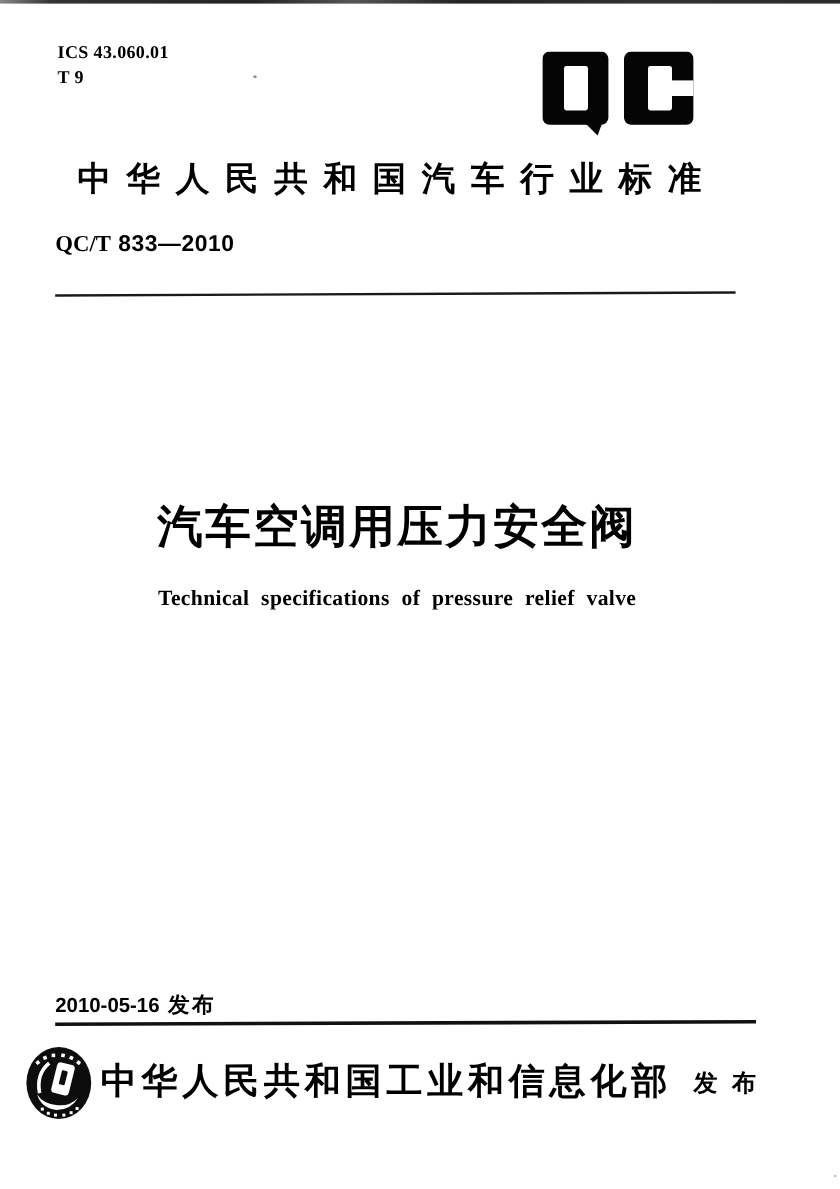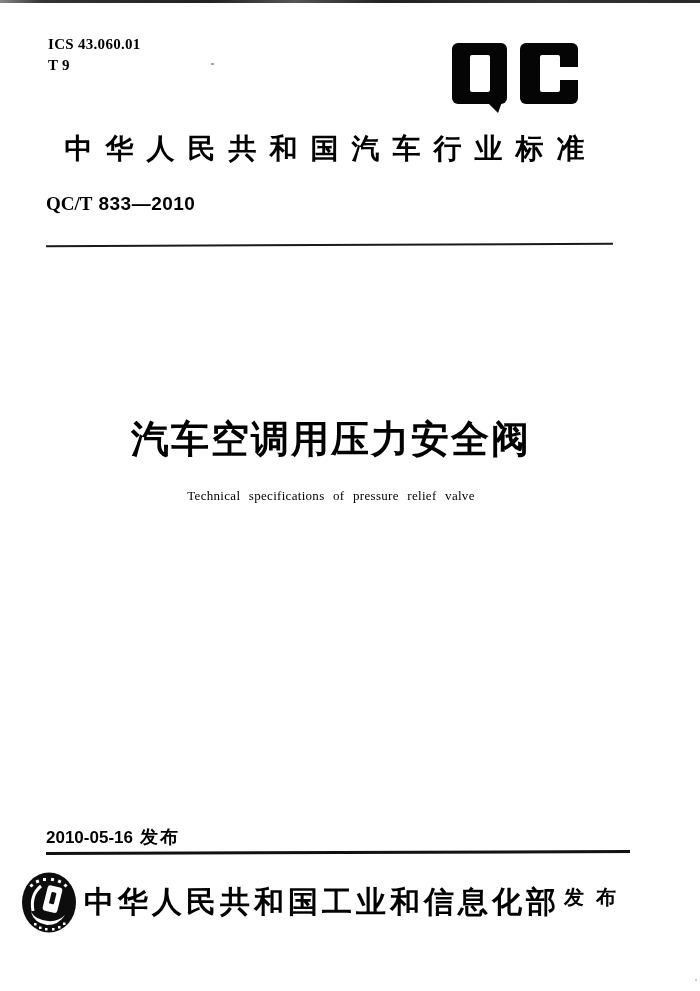--- a/index.html
+++ b/index.html
@@ -32,36 +32,36 @@
   .rule1{left:46px;top:244px;width:567px;height:2px;background:#1a1a1a;transform:rotate(-0.25deg);}
 
   .cn-title{
     left:46px;top:378px;width:570px;text-align:center;white-space:nowrap;
     font-family:"Liberation Sans",sans-serif;font-weight:bold;font-size:38px;letter-spacing:2px;margin-top:36px;
   }
   .cn-title2{top:422px;letter-spacing:6px;}
 
   .en-title{
     left:46px;top:488px;width:570px;text-align:center;white-space:nowrap;
-    font-weight:normal;font-size:13px;word-spacing:5px;letter-spacing:.3px;
+    font-weight:bold;font-size:18px;word-spacing:5px;letter-spacing:.3px;
   }
   .en-title2{top:512px;}
 
   .dates{
     left:46px;top:825px;width:584px;display:flex;justify-content:space-between;
     font-family:"Liberation Sans",sans-serif;font-size:17px;font-weight:bold;
   }
   .dates .cn{font-size:18px;margin-left:7px;letter-spacing:2px;}
 
   .rule2{left:46px;top:851px;width:584px;height:3px;background:#111;transform:rotate(-0.2deg);}
 
   .emblem{left:21px;top:871px;width:56px;height:63px;}
 
   .footer-row{
-    left:84px;top:882px;height:38px;display:flex;gap:4px;white-space:nowrap;
+    left:84px;top:882px;height:38px;display:flex;align-items:center;gap:18px;white-space:nowrap;
   }
   .publisher{font-weight:bold;font-size:30px;letter-spacing:4px;}
   .pub-label{
     font-family:"Liberation Sans",sans-serif;font-weight:bold;font-size:20px;
     letter-spacing:12px;padding-top:2px;
   }
 
   .speck1{left:211px;top:63px;width:3px;height:2px;background:#888;border-radius:50%;}
   .speck2{left:695px;top:979px;width:2px;height:2px;background:#bbb;border-radius:50%;}
 </style>

